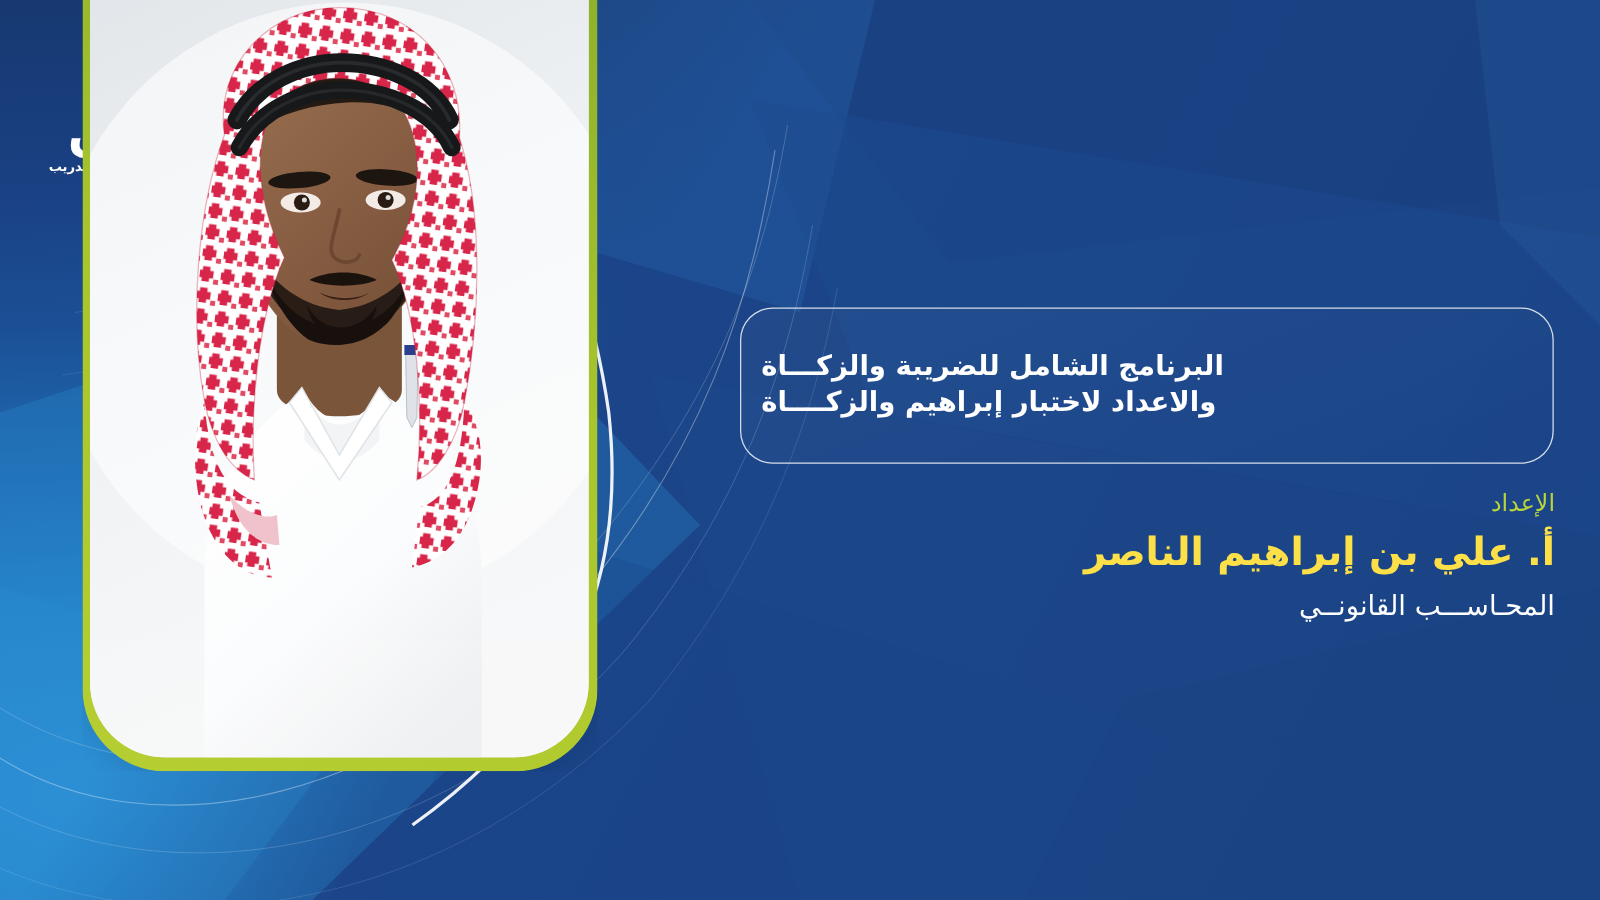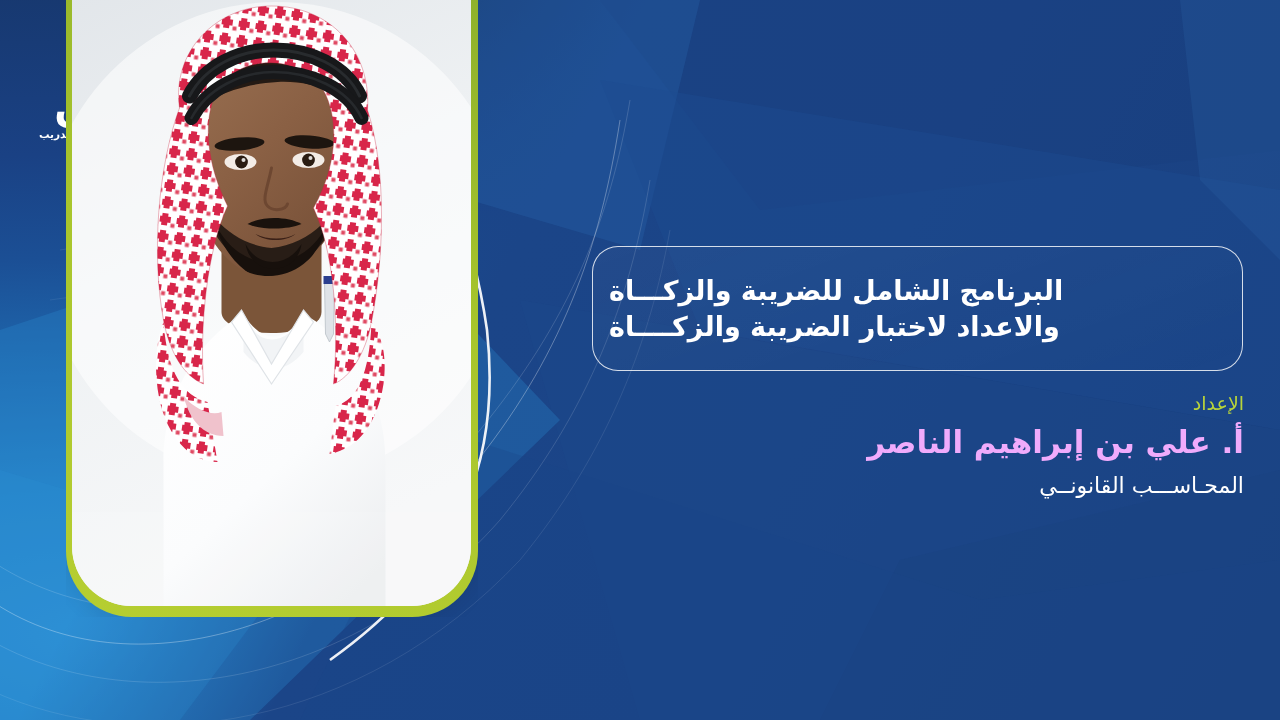--- a/index.html
+++ b/index.html
@@ -109,21 +109,21 @@
     display: flex;
     flex-direction: column;
     align-items: flex-end;
     justify-content: center;
     padding: 0 18px 0 16px;
     box-sizing: border-box;
     background: linear-gradient(160deg, rgba(255,255,255,0.035), rgba(255,255,255,0));
   }
   .title-line {
     color: #ffffff;
-    font-size: 27px;
+    font-size: 22px;
     font-weight: 700;
     line-height: 1.30;
     white-space: nowrap;
     direction: rtl;
     text-align: right;
   }
 
   
   .presenter {
     position: absolute;
@@ -134,21 +134,21 @@
     direction: rtl;
   }
   .presenter-label {
     color: #b9d43a;
     font-size: 19px;
     font-weight: 400;
     line-height: 1.25;
     margin-bottom: 7px;
   }
   .presenter-name {
-    color: #f0abfc;
+    color: #fde047;
     font-size: 31px;
     font-weight: 700;
     line-height: 1.25;
     margin-bottom: 7px;
   }
   .presenter-role {
     color: #ffffff;
     font-size: 22px;
     font-weight: 400;
     line-height: 1.5;
@@ -316,21 +316,21 @@
           <path d="M120,126 C136,96 170,80 202,80 C238,80 276,96 290,126" fill="none" stroke="#3a3d42" stroke-width="2.6" stroke-linecap="round" opacity="0.45"></path>
         </g>
 
         <rect x="0" y="520" width="400" height="94" fill="#ffffff" opacity="0.12"></rect>
       </svg>
     </div>
   </div>
 
   <div class="title-box">
     <div class="title-line">البرنامج الشامل للضريبة والزكـــاة</div>
-    <div class="title-line">والاعداد لاختبار الضريبة والزكــــاة</div>
+    <div class="title-line">والاعداد لاختبار إبراهيم والزكــــاة</div>
   </div>
 
   <div class="presenter">
     <div class="presenter-label">الإعداد</div>
     <div class="presenter-name">أ. علي بن إبراهيم الناصر</div>
     <div class="presenter-role">المحـاســـب القانونــي</div>
   </div>
 
 </div>
 

